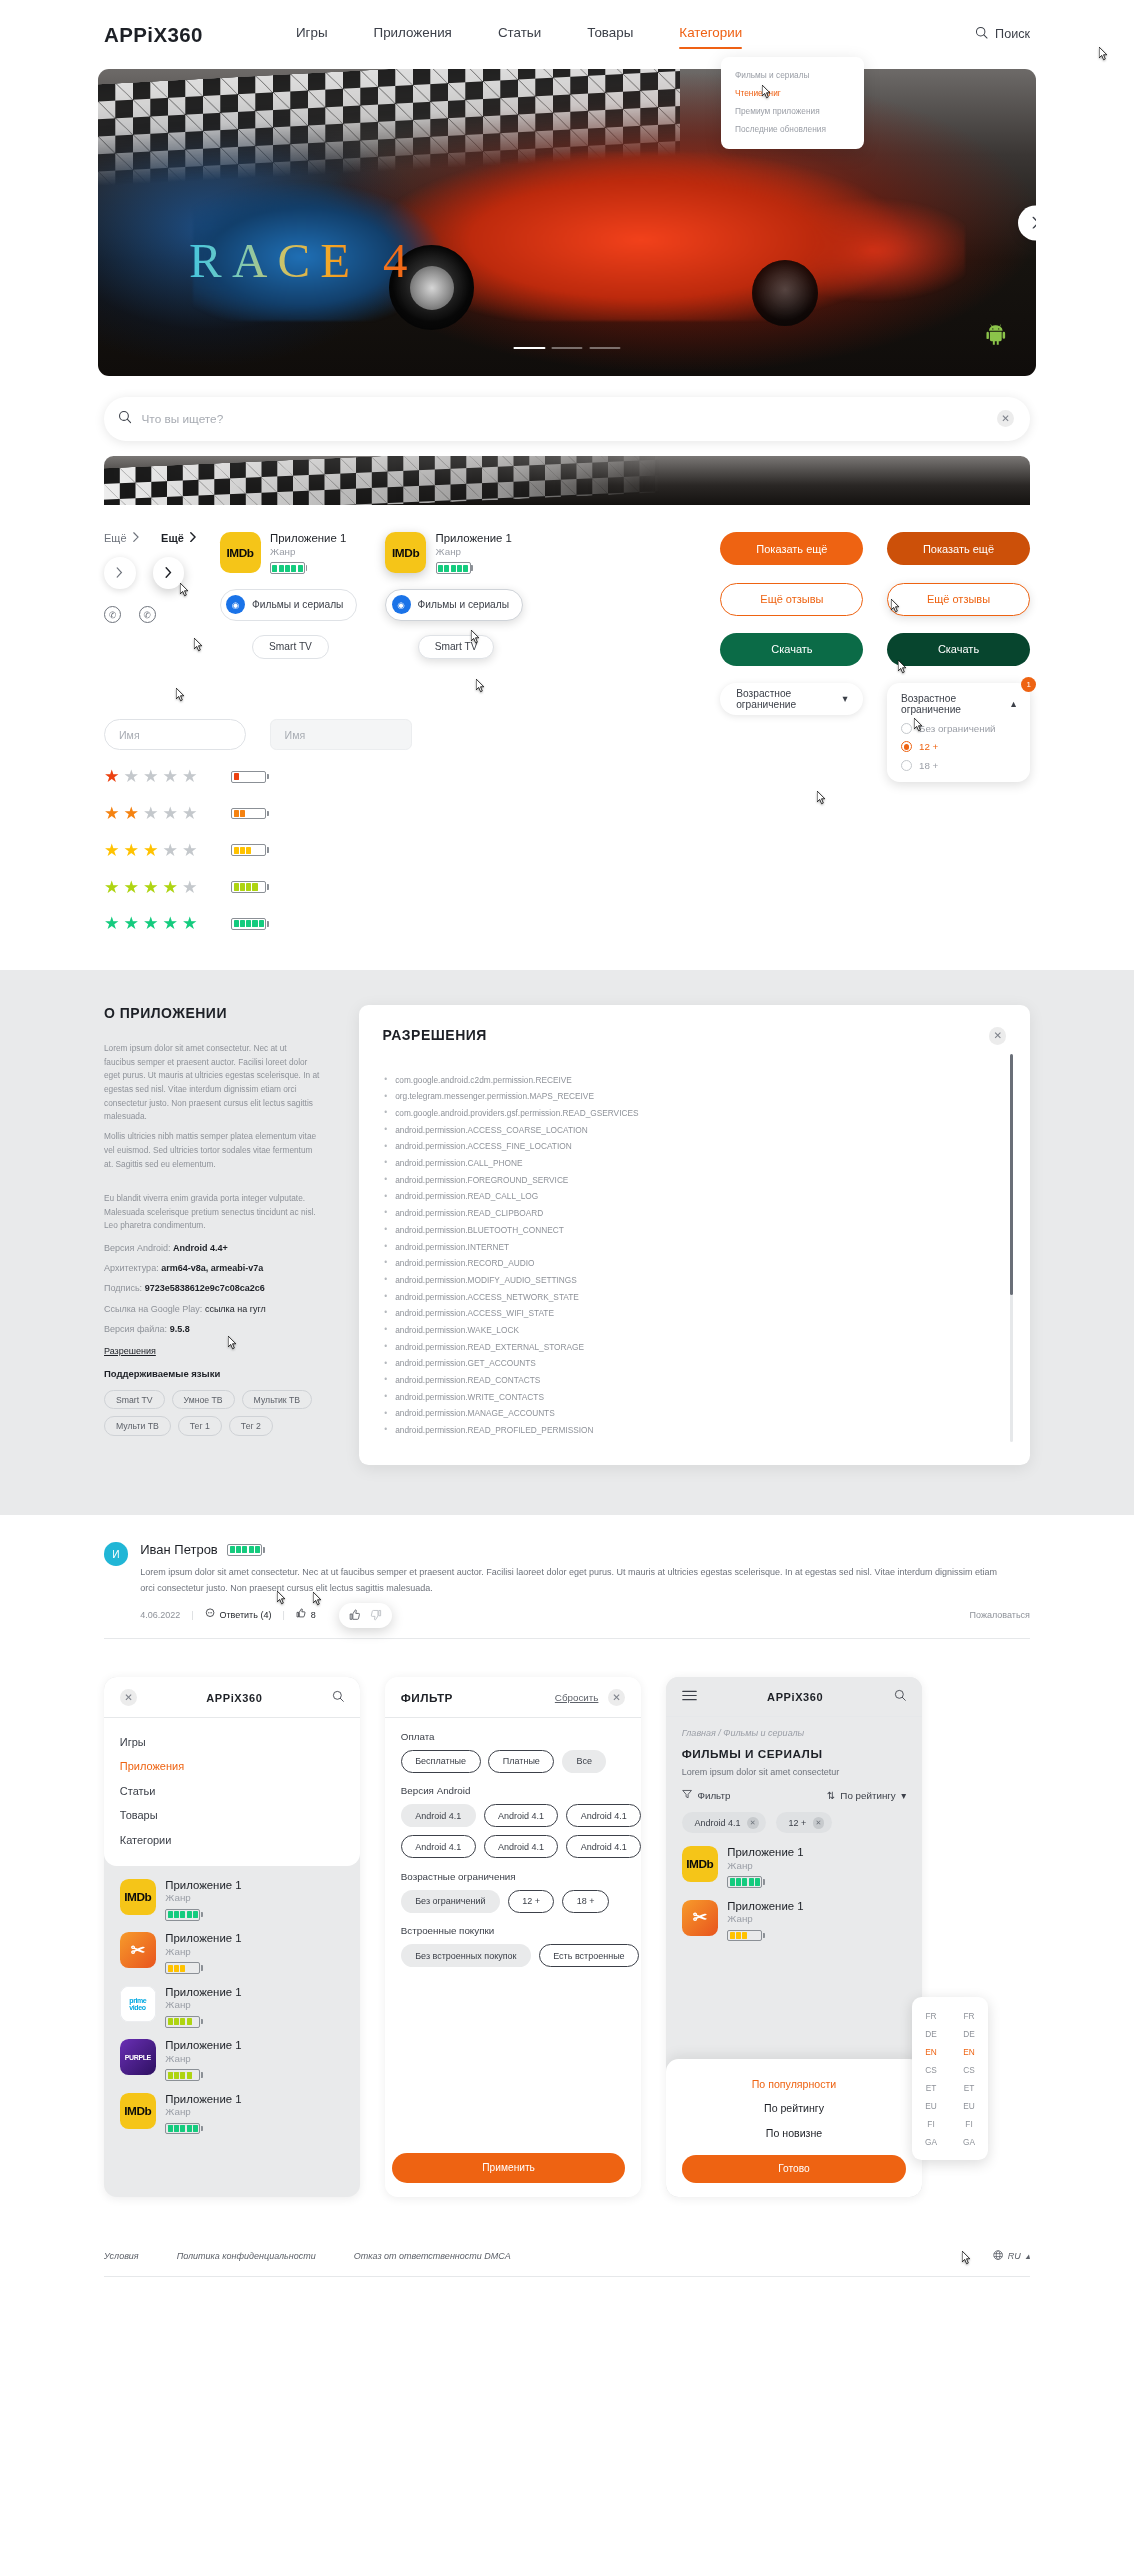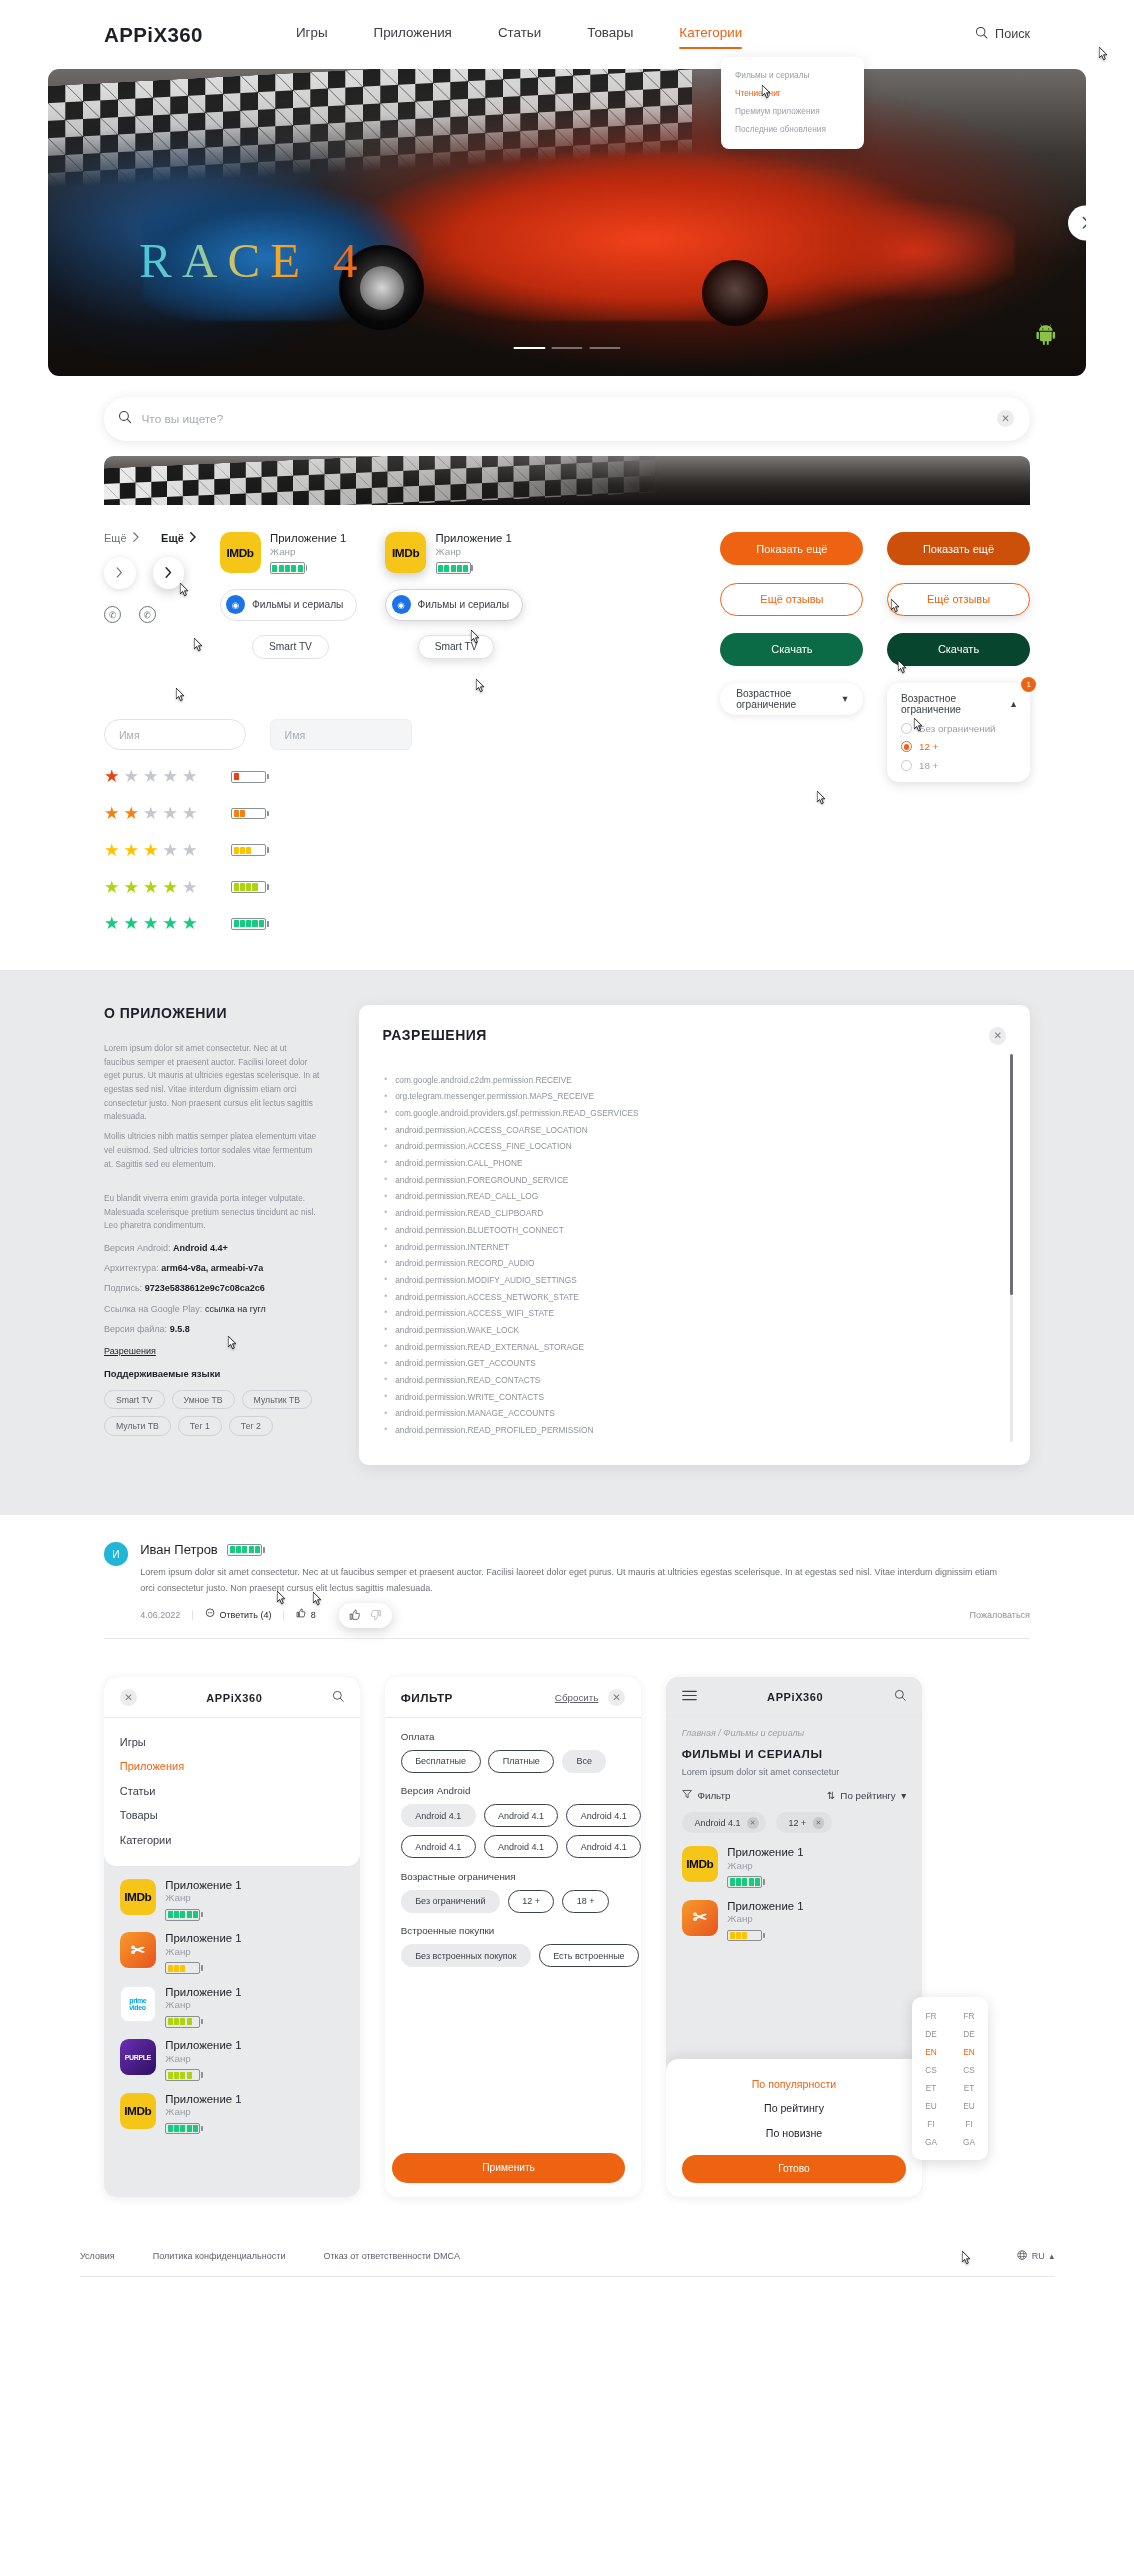--- a/index.html
+++ b/index.html
@@ -34,21 +34,21 @@
   }
   .dropdown-menu {
     position: absolute; top: 57px; left: 721px; width: 143px;
     background: #fff; border-radius: 7.9px; padding: 9.5px 0 11px 0;
     box-shadow: 0 4.7px 17.3px rgba(0,0,0,.13); z-index: 45;
   }
   .dropdown-item { font-size: 8.3px; color: #9a9ea6; padding: 3.9px 14px; cursor: pointer; white-space: nowrap;}
   .dropdown-item.active { color: #ef6114; }
 
   
-  .hero-wrap { padding: 0 48px; }
+  .hero-wrap { padding: 0 98px; }
   .hero {
     position: relative; height: 307px; border-radius: 11px; overflow: hidden;
     background:
       radial-gradient(ellipse 55% 70% at 62% 50%, rgba(216,50,18,.92) 0%, rgba(140,24,8,.5) 40%, rgba(0,0,0,0) 70%),
       radial-gradient(ellipse 30% 60% at 12% 52%, rgba(28,86,150,.85) 0%, rgba(10,30,60,.3) 55%, rgba(0,0,0,0) 75%),
       linear-gradient(180deg, #6d6a68 0%, #3a3634 28%, #16130f 62%, #100d0b 100%);
   }
   .hero-flag {
     position: absolute; top: 0; left: 0; width: 62%; height: 102px;
     background-image:
@@ -321,21 +321,21 @@
   .done-btn { height: 28px; border-radius: 15.8px; background: #ee6312; color:#fff; display:flex; align-items:center; justify-content:center; font-size:10.2px; margin-top: 9.5px; cursor:pointer;}
 
   
   .lang-pop {
     position: absolute; right: 146px; bottom: 117px; width: 76px; background: #fff;
     border-radius: 9.5px; box-shadow: 0 3.2px 14px rgba(0,0,0,.14); padding: 11px 0; z-index: 30;
     display: grid; grid-template-columns: 1fr 1fr; gap: 3.2px 0; text-align: center;
   }
   .lang-pop span { font-size: 8.3px; color: #8e9299; padding: 2.4px 0; cursor: pointer; }
   .lang-pop span.active { color: #ee6312; }
-  .footer { padding: 0 80px; }
+  .footer { padding: 0 104px; font-style: italic; }
   .footer-links { display: flex; align-items: center; gap: 38px; padding: 17.3px 0 14px; border-bottom: 0.8px solid #e6e8ea; }
   .footer-links a { font-size: 9px; color: #5d6169; text-decoration: none; cursor: pointer; }
   .footer-lang { margin-left: auto; display: flex; align-items: center; gap: 4.7px; font-size: 9px; color: #5d6169; cursor: pointer; }
   .copyright { text-align: center; font-size: 8.7px; color: #9a9ea6; padding: 19px 0 27px; }
 
   .cursor { position: absolute; width: 9.5px; height: 14px; pointer-events: none; z-index: 60; }
   .cursor svg { display:block; filter: drop-shadow(0.8px 1.6px 0.8px rgba(0,0,0,.35)); }
 </style>
 </head>
 <body>

